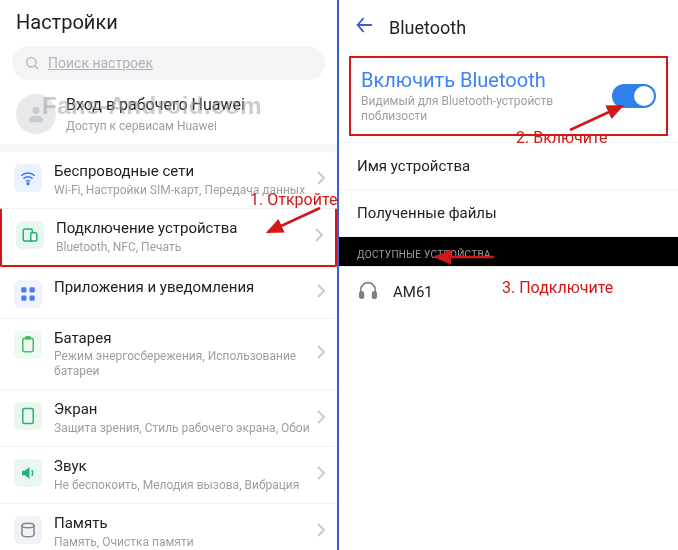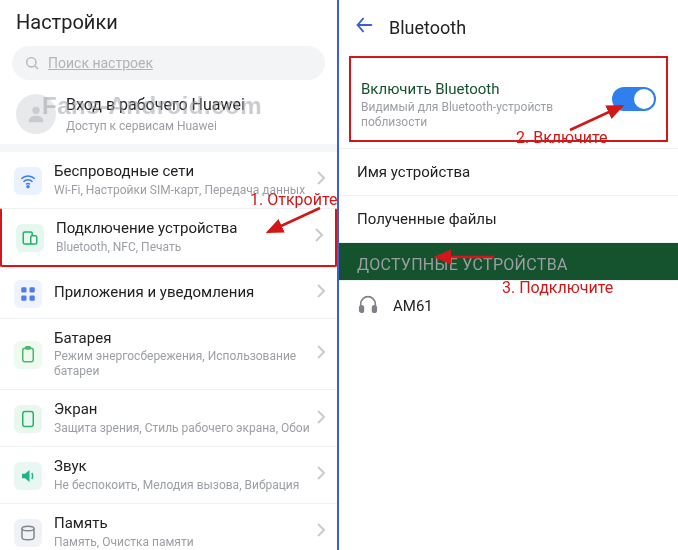--- a/index.html
+++ b/index.html
@@ -57,21 +57,21 @@
     display: flex; align-items:center; justify-content:center;
     margin-right: 10px;
     flex-shrink:0;
   }
   .profile-texts .t1 { font-size: 16px; color: #222; }
   .profile-texts .t2 { font-size: 12px; color: #9b9fa5; margin-top:5px; }
   .divider { height: 8px; background: #f5f6f8; }
 
   .item {
     display: flex;
-    align-items: center;
+    align-items: flex-start;
     padding: 10px 12px 10px 14px;
     position: relative;
   }
   .item + .item { border-top: 1px solid #f0f1f3; }
   .item .icon-box {
     width: 28px; height: 28px;
     border-radius: 6px;
     display:flex; align-items:center; justify-content:center;
     margin-right: 12px;
     flex-shrink: 0;
@@ -98,21 +98,21 @@
   .right-header .title { font-size: 18px; color:#222; }
 
   .bt-toggle-card {
     margin: 6px 10px 6px 10px;
     border: 2px solid #d11717;
     padding: 10px 10px 10px 10px;
     display:flex;
     align-items:center;
   }
   .bt-toggle-card .txts { flex:1; }
-  .bt-toggle-card .t1 { font-size: 15px; color:#14532d;margin-top:12px; }
+  .bt-toggle-card .t1 { font-size: 20px; color:#3b82f6; }
   .bt-toggle-card .t2 { font-size: 12px; color:#9b9fa5; margin-top:2px; line-height:1.25; }
   .switch {
     width: 44px; height: 24px;
     background: #2f80ed;
     border-radius: 12px;
     position: relative;
     flex-shrink:0;
   }
   .switch .knob {
     position:absolute;
@@ -123,24 +123,24 @@
   }
 
   .simple-row {
     padding: 14px 18px;
     font-size: 15px;
     color:#222;
     border-top: 1px solid #f0f1f3;
   }
   .section-label {
     padding: 12px 18px 6px 18px;
-    font-size: 16px;
+    font-size: 10px;
     color:#9b9fa5;
     letter-spacing: 0.3px;
-    background:#14532d;
+    background:#000000;
     border-top: 1px solid #f0f1f3;
   }
   .device-row {
     display:flex;
     align-items:center;
     padding: 12px 18px;
     font-size: 15px;
     color:#222;
     border-top: 1px solid #f0f1f3;
     gap: 14px;

